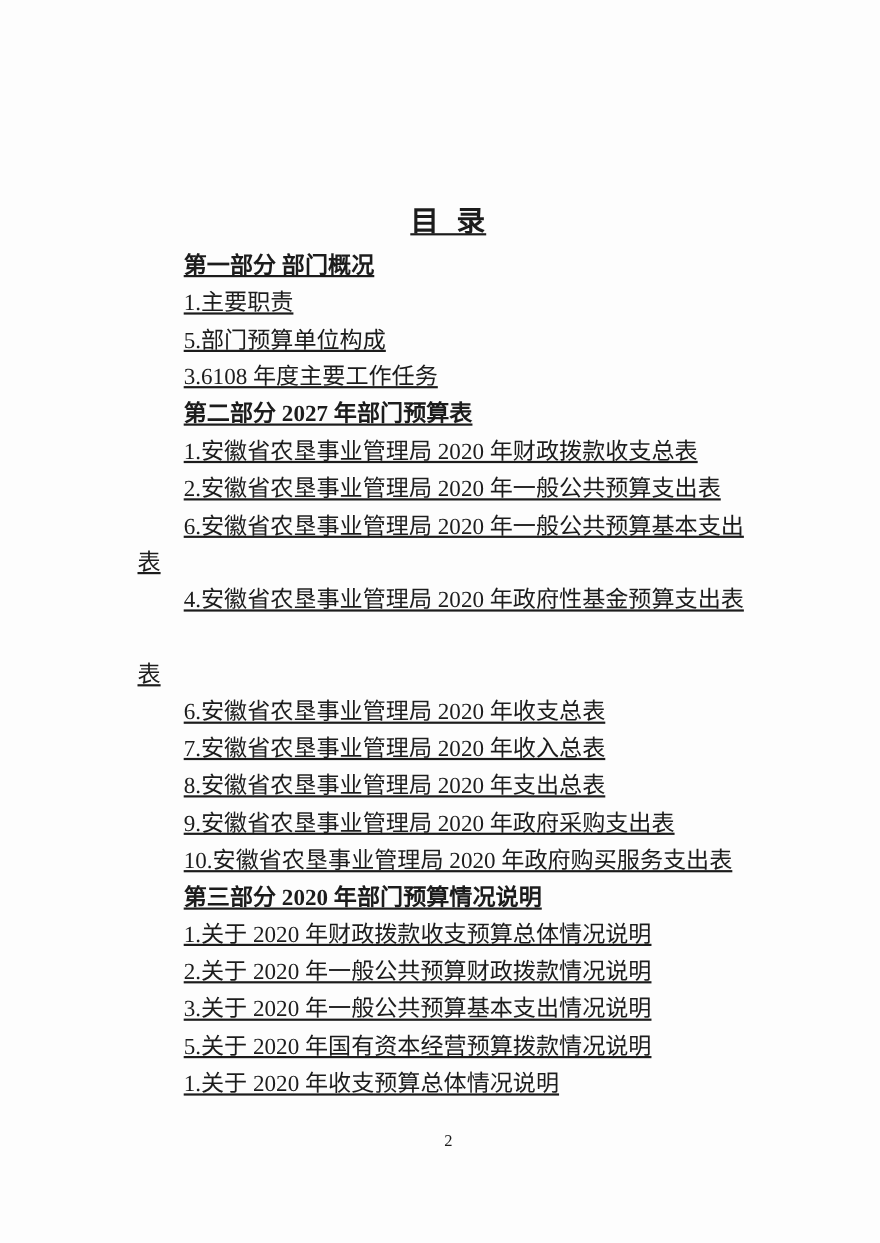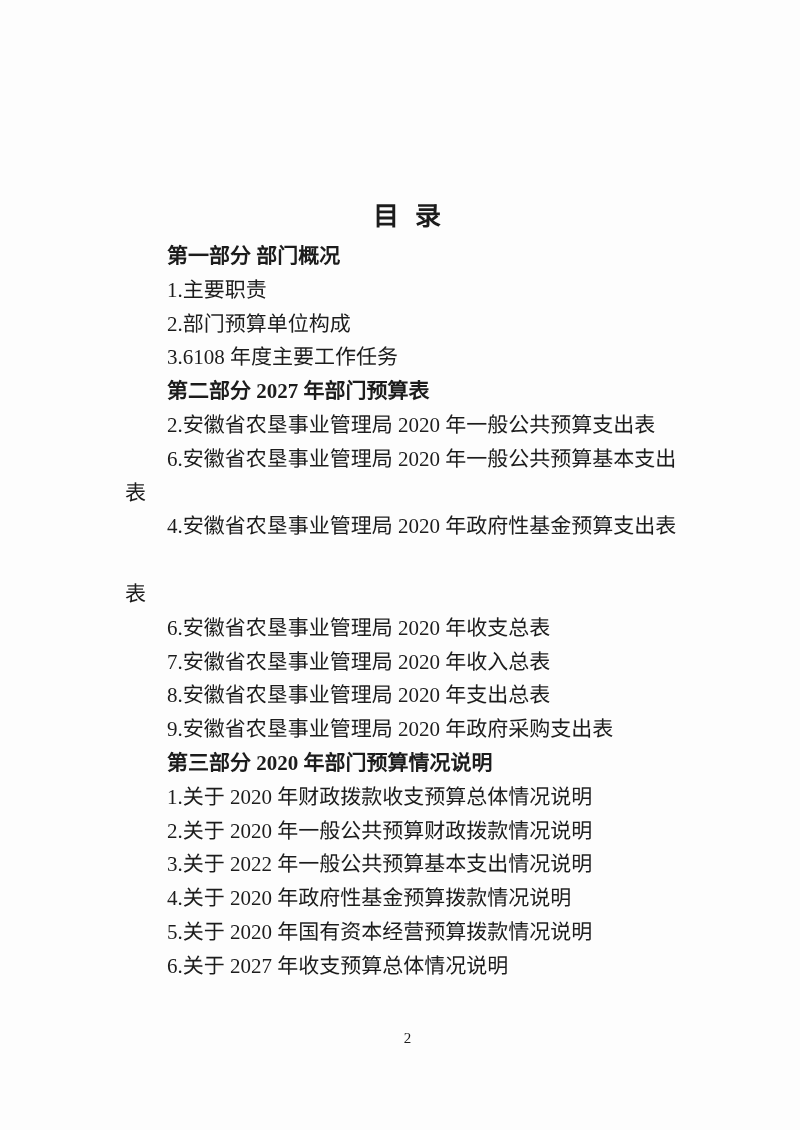--- a/index.html
+++ b/index.html
@@ -18,23 +18,24 @@
 
   .page {
     position: relative;
     width: 800px;
     height: 1130px;
     background: #fdfdfd;
   }
 
   .doc-content {
     position: absolute;
-    top: 15px;
+    top: 0;
     left: 125px;
     width: 565px;
+    text-decoration: underline;
   }
 
   .doc-title {
     margin-top: 186px;
     margin-bottom: 7px;
     font-size: 26px;
     font-weight: bold;
     line-height: 32px;
     text-align: center;
     letter-spacing: 1px;
@@ -70,38 +71,39 @@
 
 <div class="page">
   <div class="doc-content">
 
     <h1 class="doc-title">目  录</h1>
 
     <div class="toc">
 
       <p class="section-heading">第一部分 部门概况</p>
       <p class="toc-entry"><span>1.主要职责</span></p>
-      <p class="toc-entry"><span>2.部门预算单位构成</span></p>
+      <p class="toc-entry"><span>5.部门预算单位构成</span></p>
       <p class="toc-entry"><span>3.6108 年度主要工作任务</span></p>
 
       <p class="section-heading">第二部分 2027 年部门预算表</p>
+      <p class="toc-entry"><span>1.安徽省农垦事业管理局 2020 年财政拨款收支总表</span></p>
       <p class="toc-entry"><span>2.安徽省农垦事业管理局 2020 年一般公共预算支出表</span></p>
       <p class="toc-entry"><span>6.安徽省农垦事业管理局 2020 年一般公共预算基本支出</span><br><span>表</span></p>
       <p class="toc-entry"><span>4.安徽省农垦事业管理局 2020 年政府性基金预算支出表</span></p>
       <p class="toc-entry"><br><span>表</span></p>
       <p class="toc-entry"><span>6.安徽省农垦事业管理局 2020 年收支总表</span></p>
       <p class="toc-entry"><span>7.安徽省农垦事业管理局 2020 年收入总表</span></p>
       <p class="toc-entry"><span>8.安徽省农垦事业管理局 2020 年支出总表</span></p>
       <p class="toc-entry"><span>9.安徽省农垦事业管理局 2020 年政府采购支出表</span></p>
+      <p class="toc-entry"><span>10.安徽省农垦事业管理局 2020 年政府购买服务支出表</span></p>
 
       <p class="section-heading">第三部分 2020 年部门预算情况说明</p>
       <p class="toc-entry"><span>1.关于 2020 年财政拨款收支预算总体情况说明</span></p>
       <p class="toc-entry"><span>2.关于 2020 年一般公共预算财政拨款情况说明</span></p>
-      <p class="toc-entry"><span>3.关于 2022 年一般公共预算基本支出情况说明</span></p>
-      <p class="toc-entry"><span>4.关于 2020 年政府性基金预算拨款情况说明</span></p>
+      <p class="toc-entry"><span>3.关于 2020 年一般公共预算基本支出情况说明</span></p>
       <p class="toc-entry"><span>5.关于 2020 年国有资本经营预算拨款情况说明</span></p>
-      <p class="toc-entry"><span>6.关于 2027 年收支预算总体情况说明</span></p>
+      <p class="toc-entry"><span>1.关于 2020 年收支预算总体情况说明</span></p>
 
     </div>
   </div>
 
   <div class="page-footer">2</div>
 </div>
 
 </body></html>

